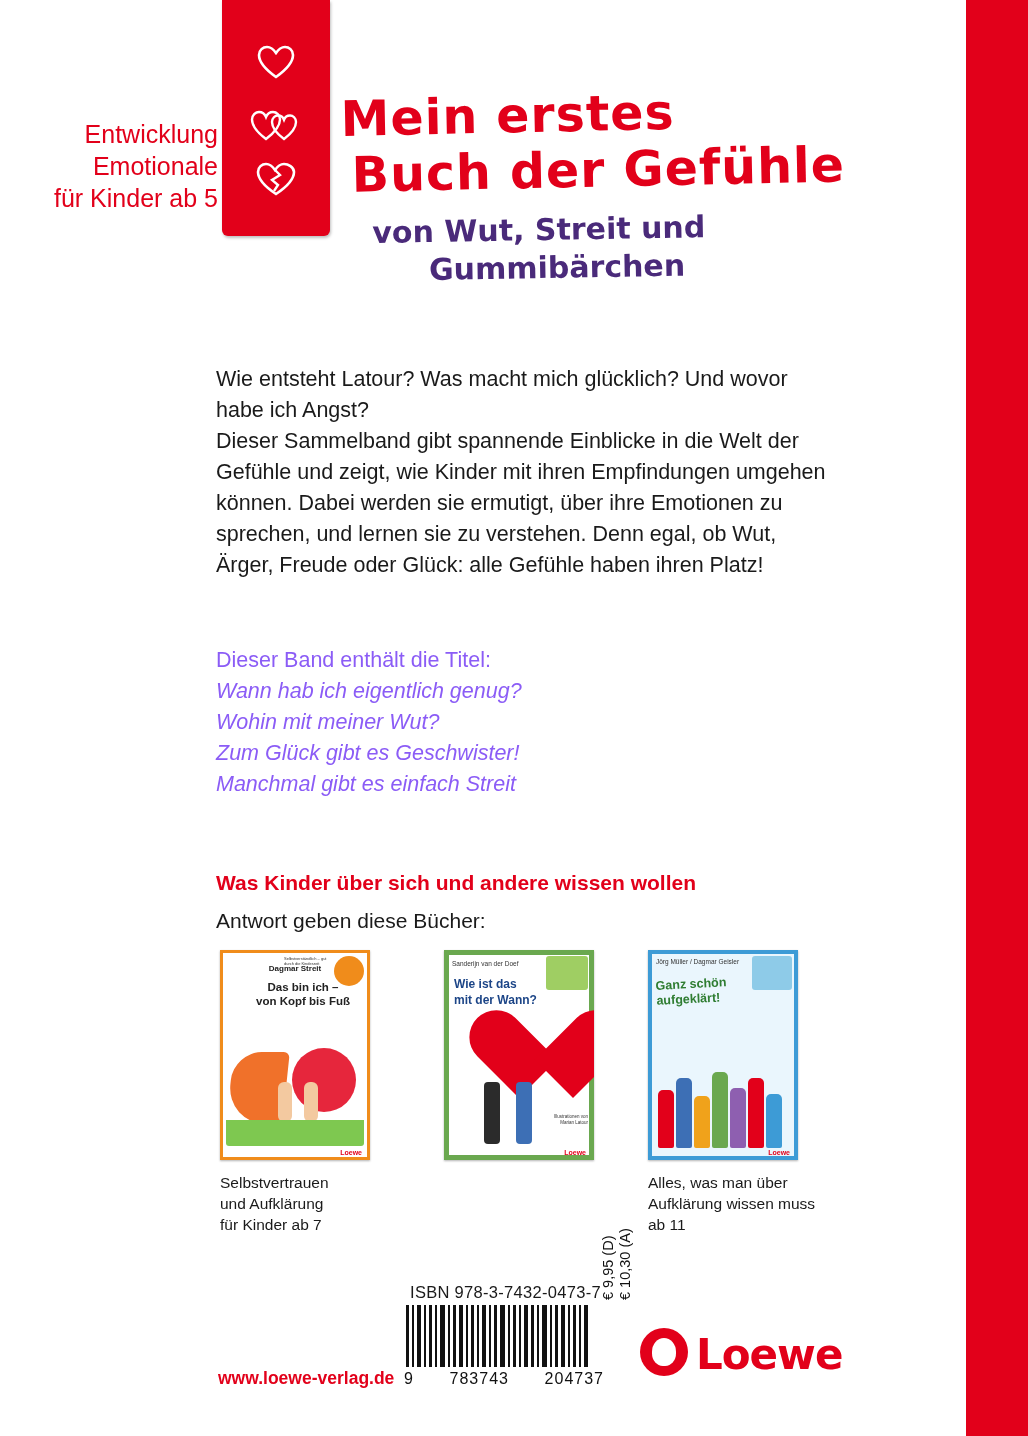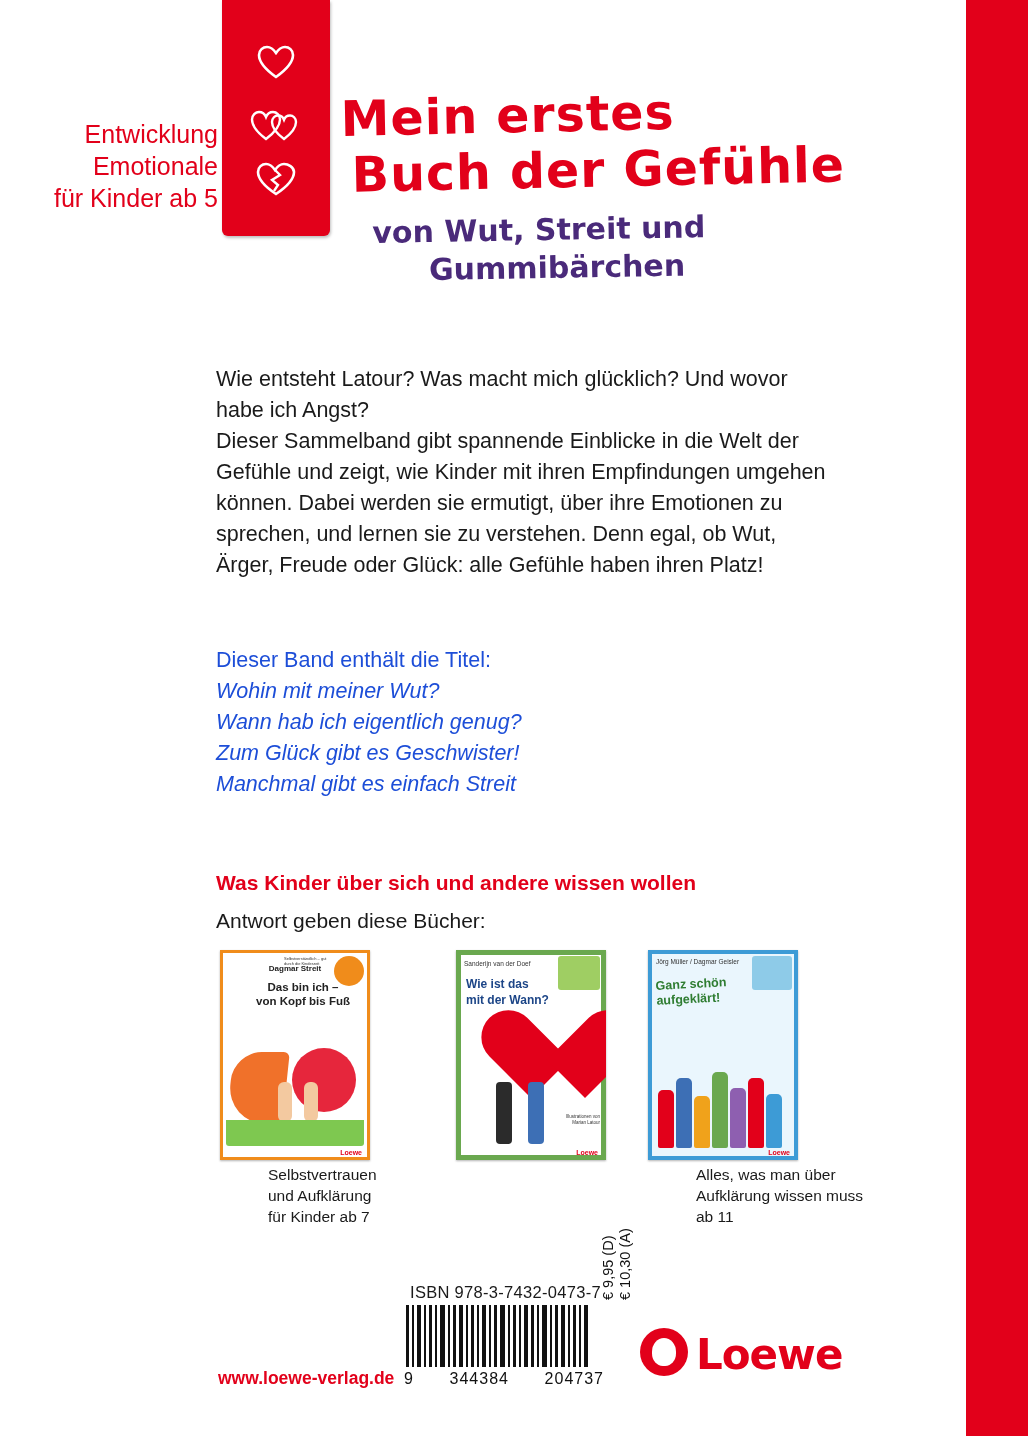--- a/index.html
+++ b/index.html
@@ -63,21 +63,21 @@
   }
   .subtitle .s2{display:block;margin-left:56px;}
   
   .blurb{
     position:absolute;left:216px;top:364px;width:620px;
     color:#1a1a1a;font-size:21.5px;line-height:31px;
   }
   .blurb p{margin:0;}
   .titles-block{
     position:absolute;left:216px;top:645px;width:620px;
-    color:#1d4ed8;font-size:21.5px;line-height:31px;
+    color:#8b5cf6;font-size:21.5px;line-height:31px;
   }
   .titles-block .lead{margin:0 0 0 0;}
   .titles-block .it{font-style:italic;display:block;}
   
   .promo-head{
     position:absolute;left:216px;top:868px;width:680px;
     color:#e2001a;font-size:21px;font-weight:bold;line-height:30px;
   }
   .promo-sub{
     position:absolute;left:216px;top:906px;width:680px;
@@ -85,25 +85,25 @@
   }
   .books{
     position:absolute;left:216px;top:950px;width:700px;height:290px;
   }
   .book{
     position:absolute;top:0;width:150px;height:210px;background:#fff;
     box-shadow:0 1px 2px rgba(0,0,0,.3);
     overflow:hidden;
   }
   .book.b1{left:4px;}
-  .book.b2{left:240px;}
+  .book.b2{left:228px;}
   .book.b3{left:432px;}
   .bookcap{
-    position:absolute;top:214px;width:175px;
-    font-size:15.5px;line-height:21px;color:#1a1a1a;margin-left:48px;
+    position:absolute;top:222px;width:175px;
+    font-size:15.5px;line-height:21px;color:#1a1a1a;
   }
   .bookcap.c1{left:4px;}
   .bookcap.c2{left:224px;}
   .bookcap.c3{left:432px;}
   
   .b1 .frame{position:absolute;inset:0;border:3px solid #f08c1b;box-sizing:border-box;}
   .b1 .hd{position:absolute;top:14px;left:0;width:100%;text-align:center;font-size:8px;font-weight:bold;color:#222;}
   .b1 .t{position:absolute;top:30px;left:0;width:100%;text-align:center;font-size:11.5px;font-weight:bold;color:#222;line-height:14px;padding-left:8px;}
   .b1 .badge{position:absolute;top:6px;right:6px;width:30px;height:30px;border-radius:50%;background:#f08c1b;}
   .b1 .bn{position:absolute;top:6px;right:40px;width:46px;font-size:4px;color:#333;line-height:5px;}
@@ -220,22 +220,22 @@
   </div>
 </div>
 
 <div class="blurb">
   <p>Wie entsteht Latour? Was macht mich glücklich? Und wovor habe ich Angst?</p>
   <p>Dieser Sammelband gibt spannende Einblicke in die Welt der Gefühle und zeigt, wie Kinder mit ihren Empfindungen umgehen können. Dabei werden sie ermutigt, über ihre Emotionen zu sprechen, und lernen sie zu verstehen. Denn egal, ob Wut, Ärger, Freude oder Glück: alle Gefühle haben ihren Platz!</p>
 </div>
 
 <div class="titles-block">
   <p class="lead">Dieser Band enthält die Titel:</p>
+  <span class="it">Wann hab ich eigentlich genug?</span>
   <span class="it">Wohin mit meiner Wut?</span>
-  <span class="it">Wann hab ich eigentlich genug?</span>
   <span class="it">Zum Glück gibt es Geschwister!</span>
   <span class="it">Manchmal gibt es einfach Streit</span>
 </div>
 
 <div class="promo-head">Was Kinder über sich und andere wissen wollen</div>
 <div class="promo-sub">Antwort geben diese Bücher:</div>
 
 <div class="books">
 
   <div class="book b1">
@@ -334,21 +334,21 @@
   <div class="bar" style="left:144px;width:2px;"></div>
   <div class="bar" style="left:149px;width:3px;"></div>
   <div class="bar" style="left:155px;width:4px;"></div>
   <div class="bar" style="left:162px;width:2px;"></div>
   <div class="bar" style="left:167px;width:3px;"></div>
   <div class="bar" style="left:173px;width:2px;"></div>
   <div class="bar" style="left:178px;width:4px;"></div>
 </div>
 <div class="barnum">
   <span>9</span>
-  <span>344384</span>
+  <span>783743</span>
   <span>204737</span>
 </div>
 
 <div class="price">
   <span>€ 9,95 (D)</span>
   <span>€ 10,30 (A)</span>
 </div>
 
 <div class="weburl">www.loewe-verlag.de</div>
 

